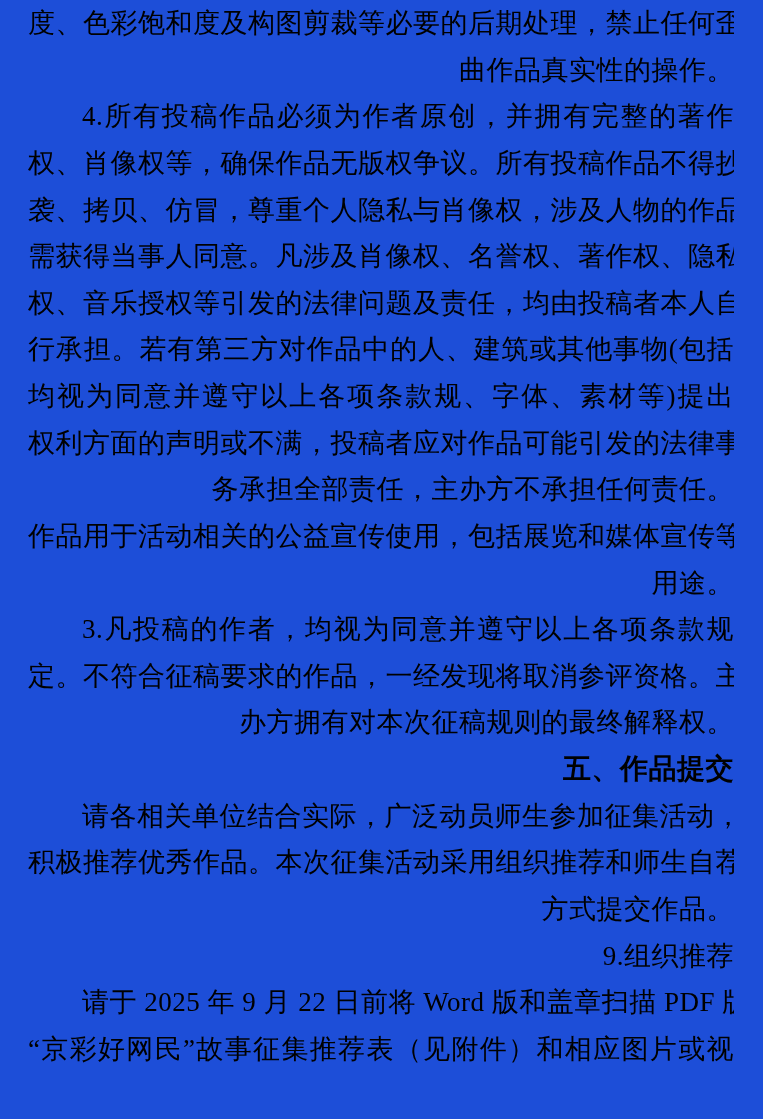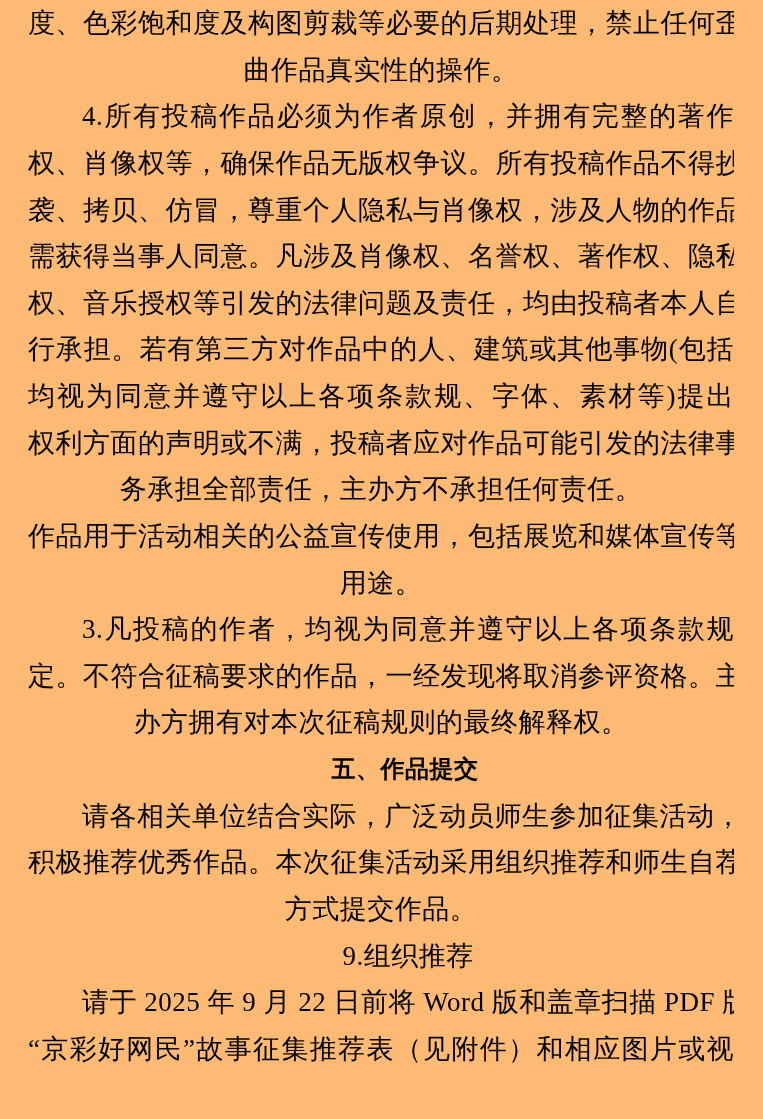--- a/index.html
+++ b/index.html
@@ -10,50 +10,50 @@
     overflow: hidden;
     font-family: "Liberation Serif", "DejaVu Serif", serif;
     color: #000000;
   }
   .doc-page {
     position: absolute;
     top: 0;
     left: 0;
     width: 763px;
     height: 1119px;
-    background: #fdba74;
+    background: #1d4ed8;
   }
   .doc-body {
     position: absolute;
     top: 0;
     left: 28px;
     width: 706px;
   }
   .line {
     height: 46.625px;
     line-height: 46.625px;
     font-size: 27px;
     letter-spacing: 0.5px;
     white-space: nowrap;
     overflow: hidden;
-    text-align: center;
+    text-align: right;
   }
   
   .just {
     text-align: justify;
     text-align-last: justify;
     text-justify: inter-character;
   }
   
   .indent { text-indent: 2em; }
   
   .heading {
     font-family: "Liberation Sans", "DejaVu Sans", sans-serif;
     font-weight: bold;
-    font-size: 24px;
+    font-size: 28px;
   }
 </style>
 </head>
 <body>
 
 <div class="doc-page">
   <div class="doc-body">
     <div class="line just">度、色彩饱和度及构图剪裁等必要的后期处理，禁止任何歪</div>
     <div class="line">曲作品真实性的操作。</div>
     <div class="line just indent">4.所有投稿作品必须为作者原创，并拥有完整的著作</div>

